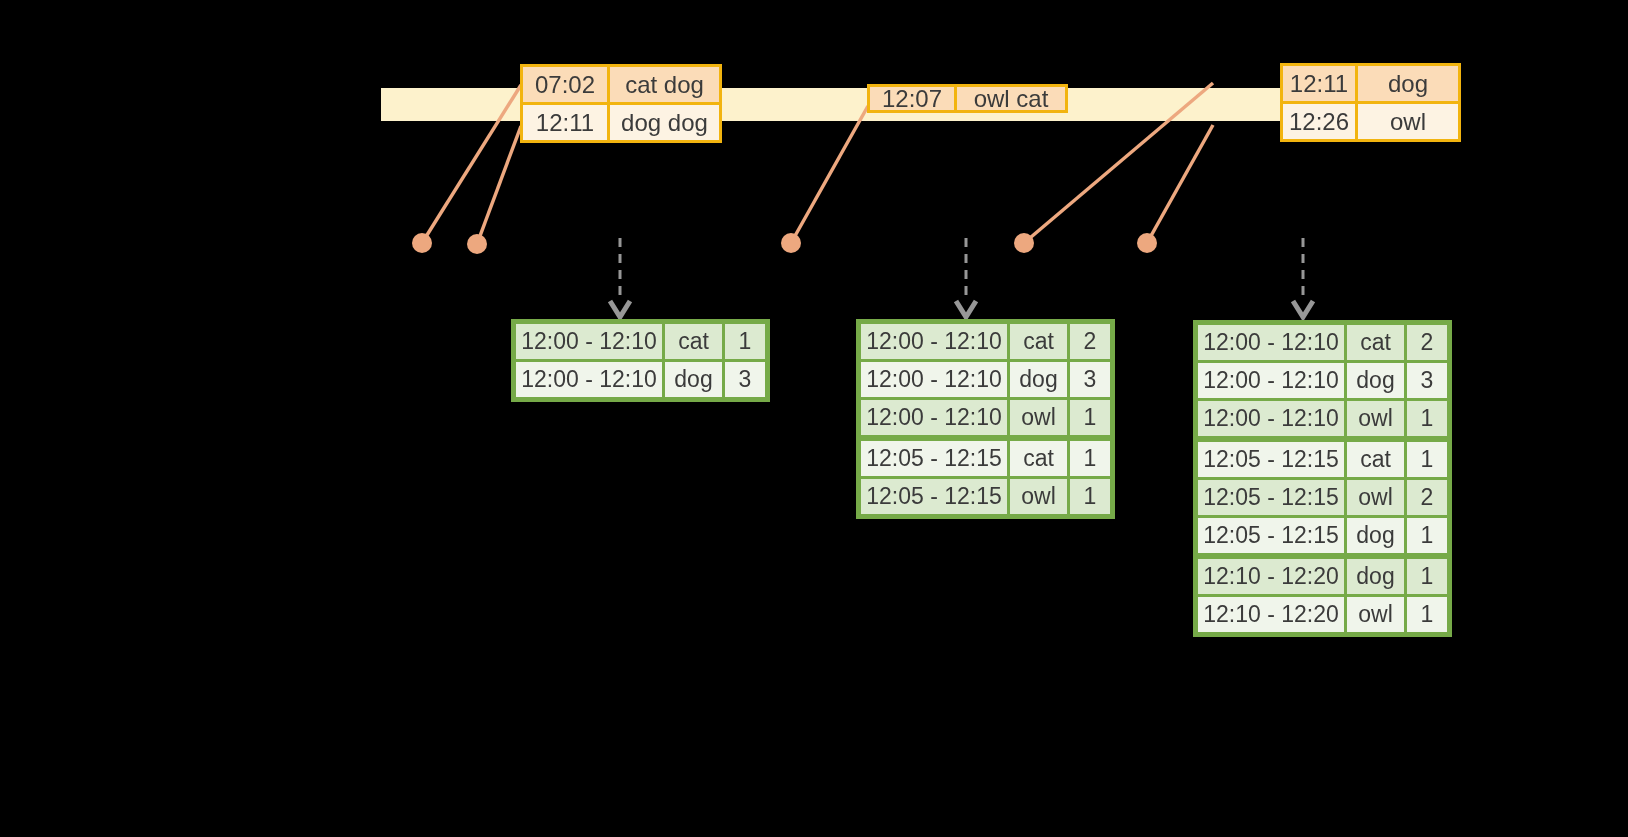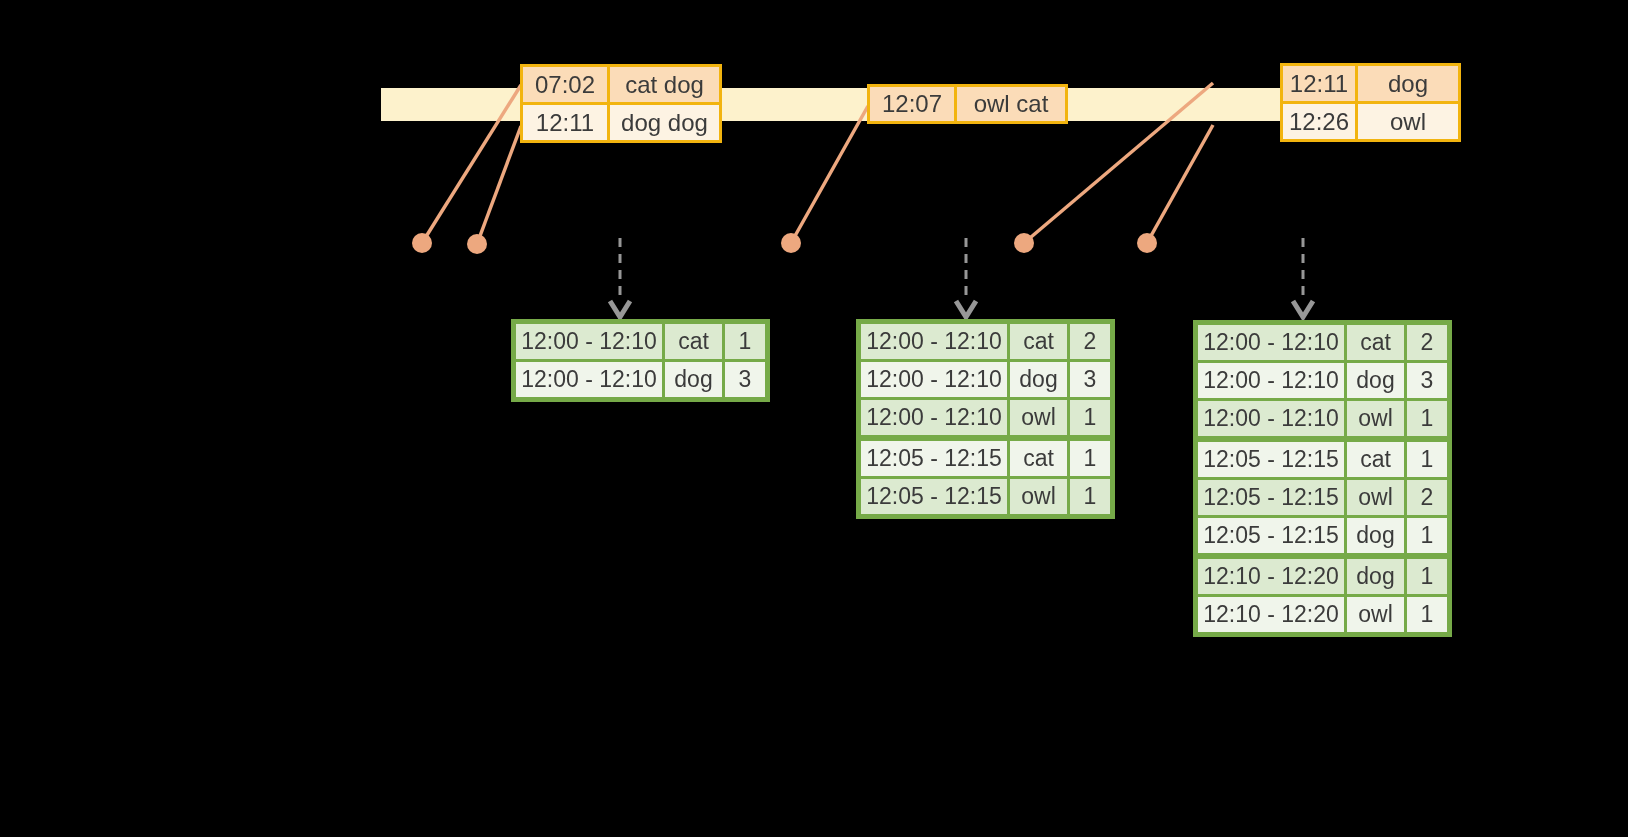--- a/index.html
+++ b/index.html
@@ -21,21 +21,21 @@
           display:flex; flex-direction:column; gap:3px; z-index:3; }
   .erow  { display:flex; gap:3px; flex:1; min-height:0; }
   .ecell { display:flex; align-items:center; justify-content:center;
            font-size:24px; line-height:1; }
   .ecell.time  { width:84px; flex:none; }
   .ecell.time.narrow { width:72px; }
   .ecell.words { flex:1; }
   .peach { background:#fbdcb8; }
   .cream { background:#fdf3e3; }
   #ebox1 { left:520px;  top:64px; width:202px; height:79px; }
-  #ebox2 { left:867px;  top:84px; width:201px; height:40px; }
+  #ebox2 { left:867px;  top:84px; width:201px; height:29px; }
   #ebox3 { left:1280px; top:63px; width:181px; height:79px; }
 
   
   .gtable { position:absolute; background:#76aa48; padding:5px;
             display:flex; flex-direction:column; gap:3px; z-index:3;margin-left:18px; }
   .grow   { display:grid; grid-template-columns:146px 57px 40px; gap:3px; height:35px; }
   .gcell  { display:flex; align-items:center; justify-content:center;
             font-size:23px; line-height:1; }
   .fill-a { background:#dcead0; }
   .fill-b { background:#f0f5eb; }

